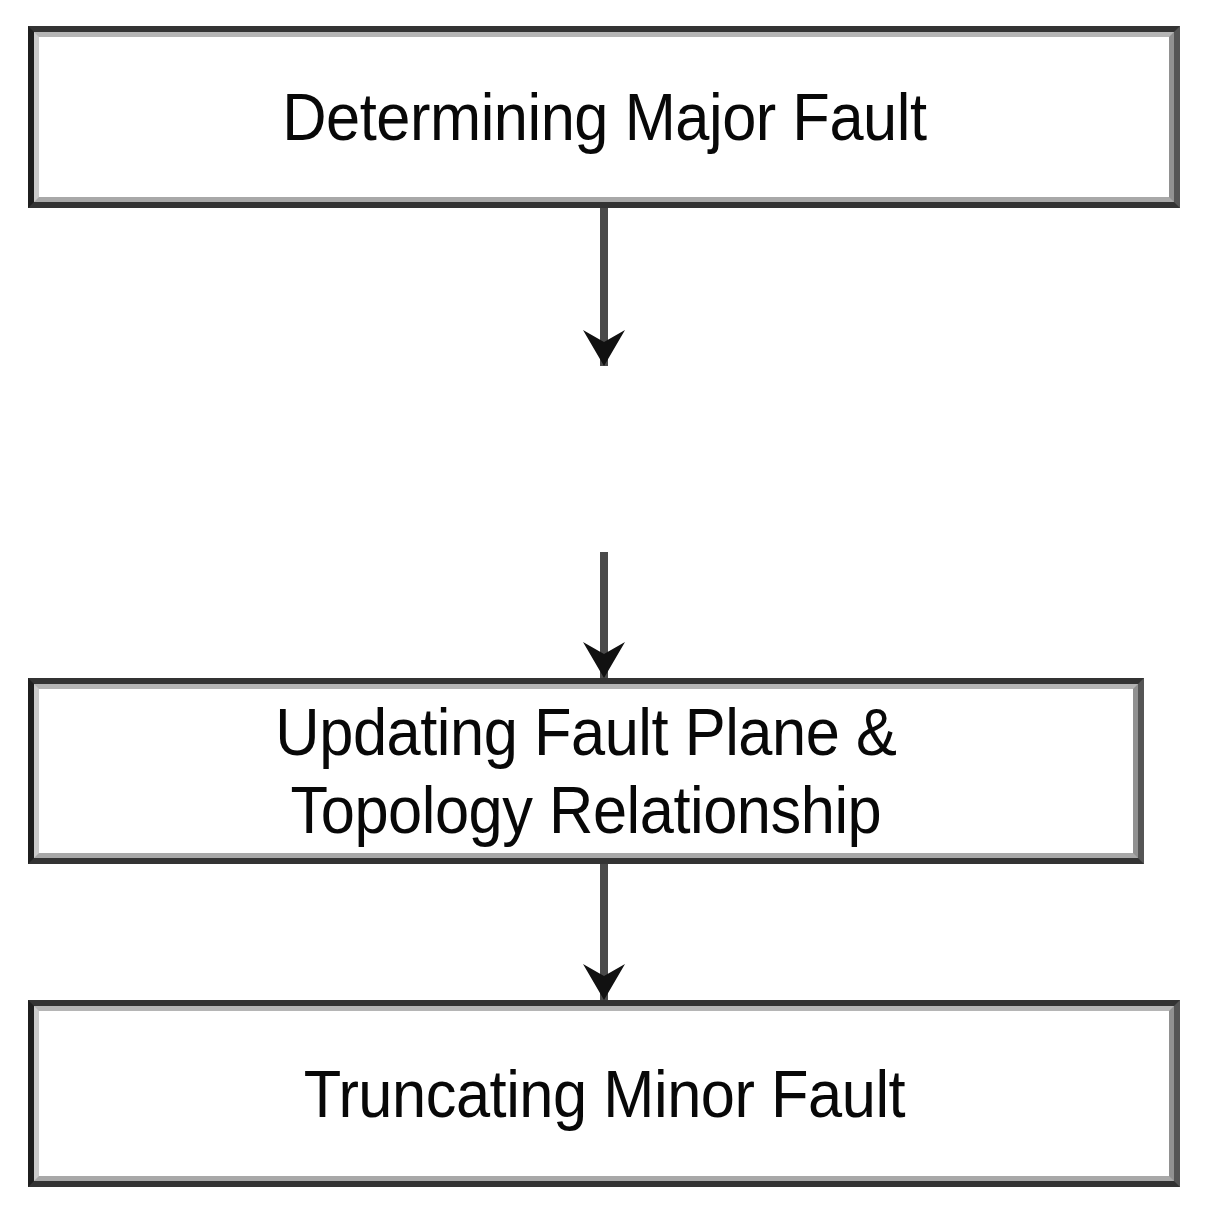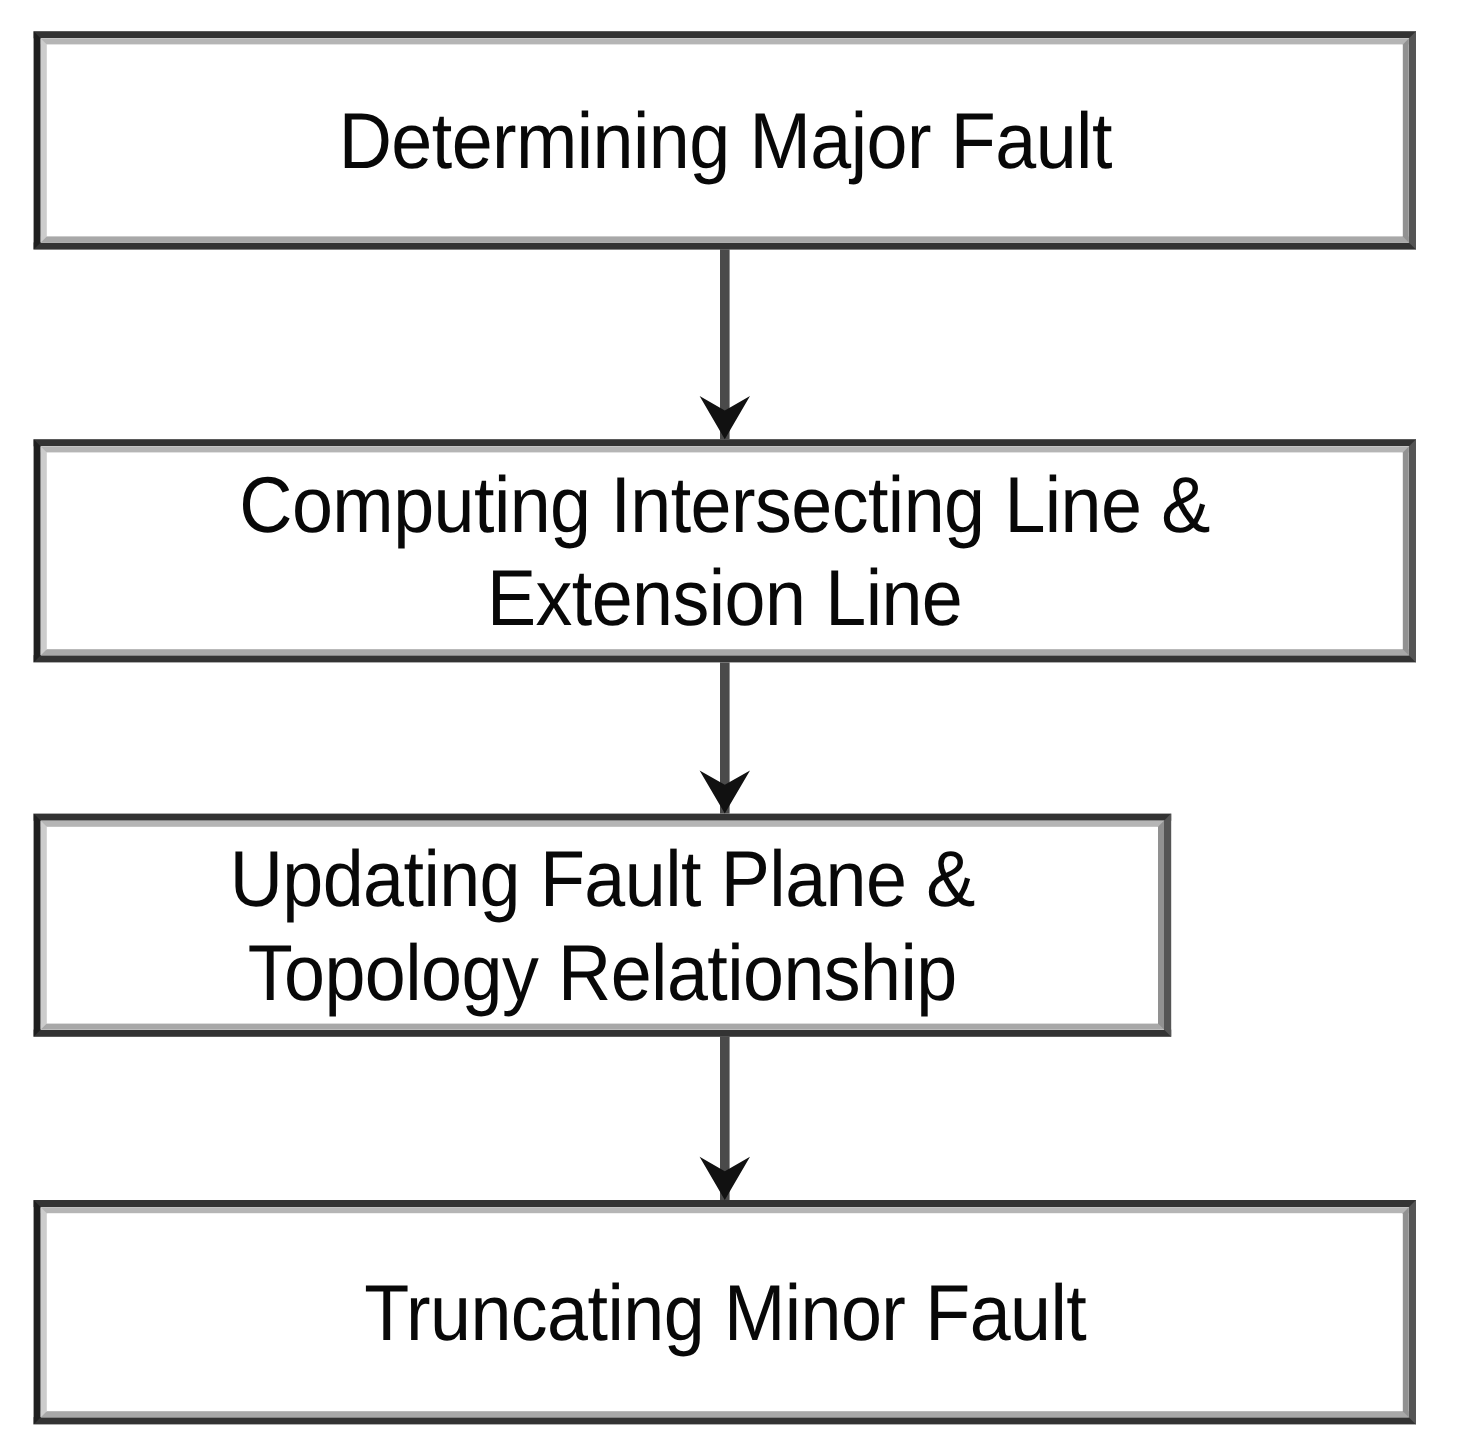--- a/index.html
+++ b/index.html
@@ -54,21 +54,21 @@
     line-height: 78px;
     font-weight: 400;
     letter-spacing: -0.5px;
     transform: scaleX(0.93);
     transform-origin: center center;
     white-space: pre-line;
   }
 
   #node-1 { left: 28px;  top: 26px;   width: 1152px; height: 182px; }
   #node-2 { left: 28px;  top: 366px;  width: 1152px; height: 186px; }
-  #node-3 { left: 28px;  top: 678px;  width: 948px; height: 186px; }
+  #node-3 { left: 28px;  top: 678px;  width: 1116px; height: 186px; }
   #node-4 { left: 28px;  top: 1000px; width: 1152px; height: 187px; }
 
   
   .connector {
     position: absolute;
     left: 0;
     top: 0;
     width: 1218px;
     height: 1206px;
     pointer-events: none;
@@ -113,26 +113,20 @@
   <div class="conn-hit" id="conn-hit-1"></div>
   <div class="conn-hit" id="conn-hit-2"></div>
   <div class="conn-hit" id="conn-hit-3"></div>
 
   <div class="node" id="node-1">
     <div class="node-inner">
       <span class="node-label">Determining Major Fault</span>
     </div>
   </div>
 
-  <div class="node" id="node-2">
-    <div class="node-inner">
-      <span class="node-label">Computing Intersecting Line &amp;
-Extension Line</span>
-    </div>
-  </div>
 
   <div class="node" id="node-3">
     <div class="node-inner">
       <span class="node-label">Updating Fault Plane &amp;
 Topology Relationship</span>
     </div>
   </div>
 
   <div class="node" id="node-4">
     <div class="node-inner">

